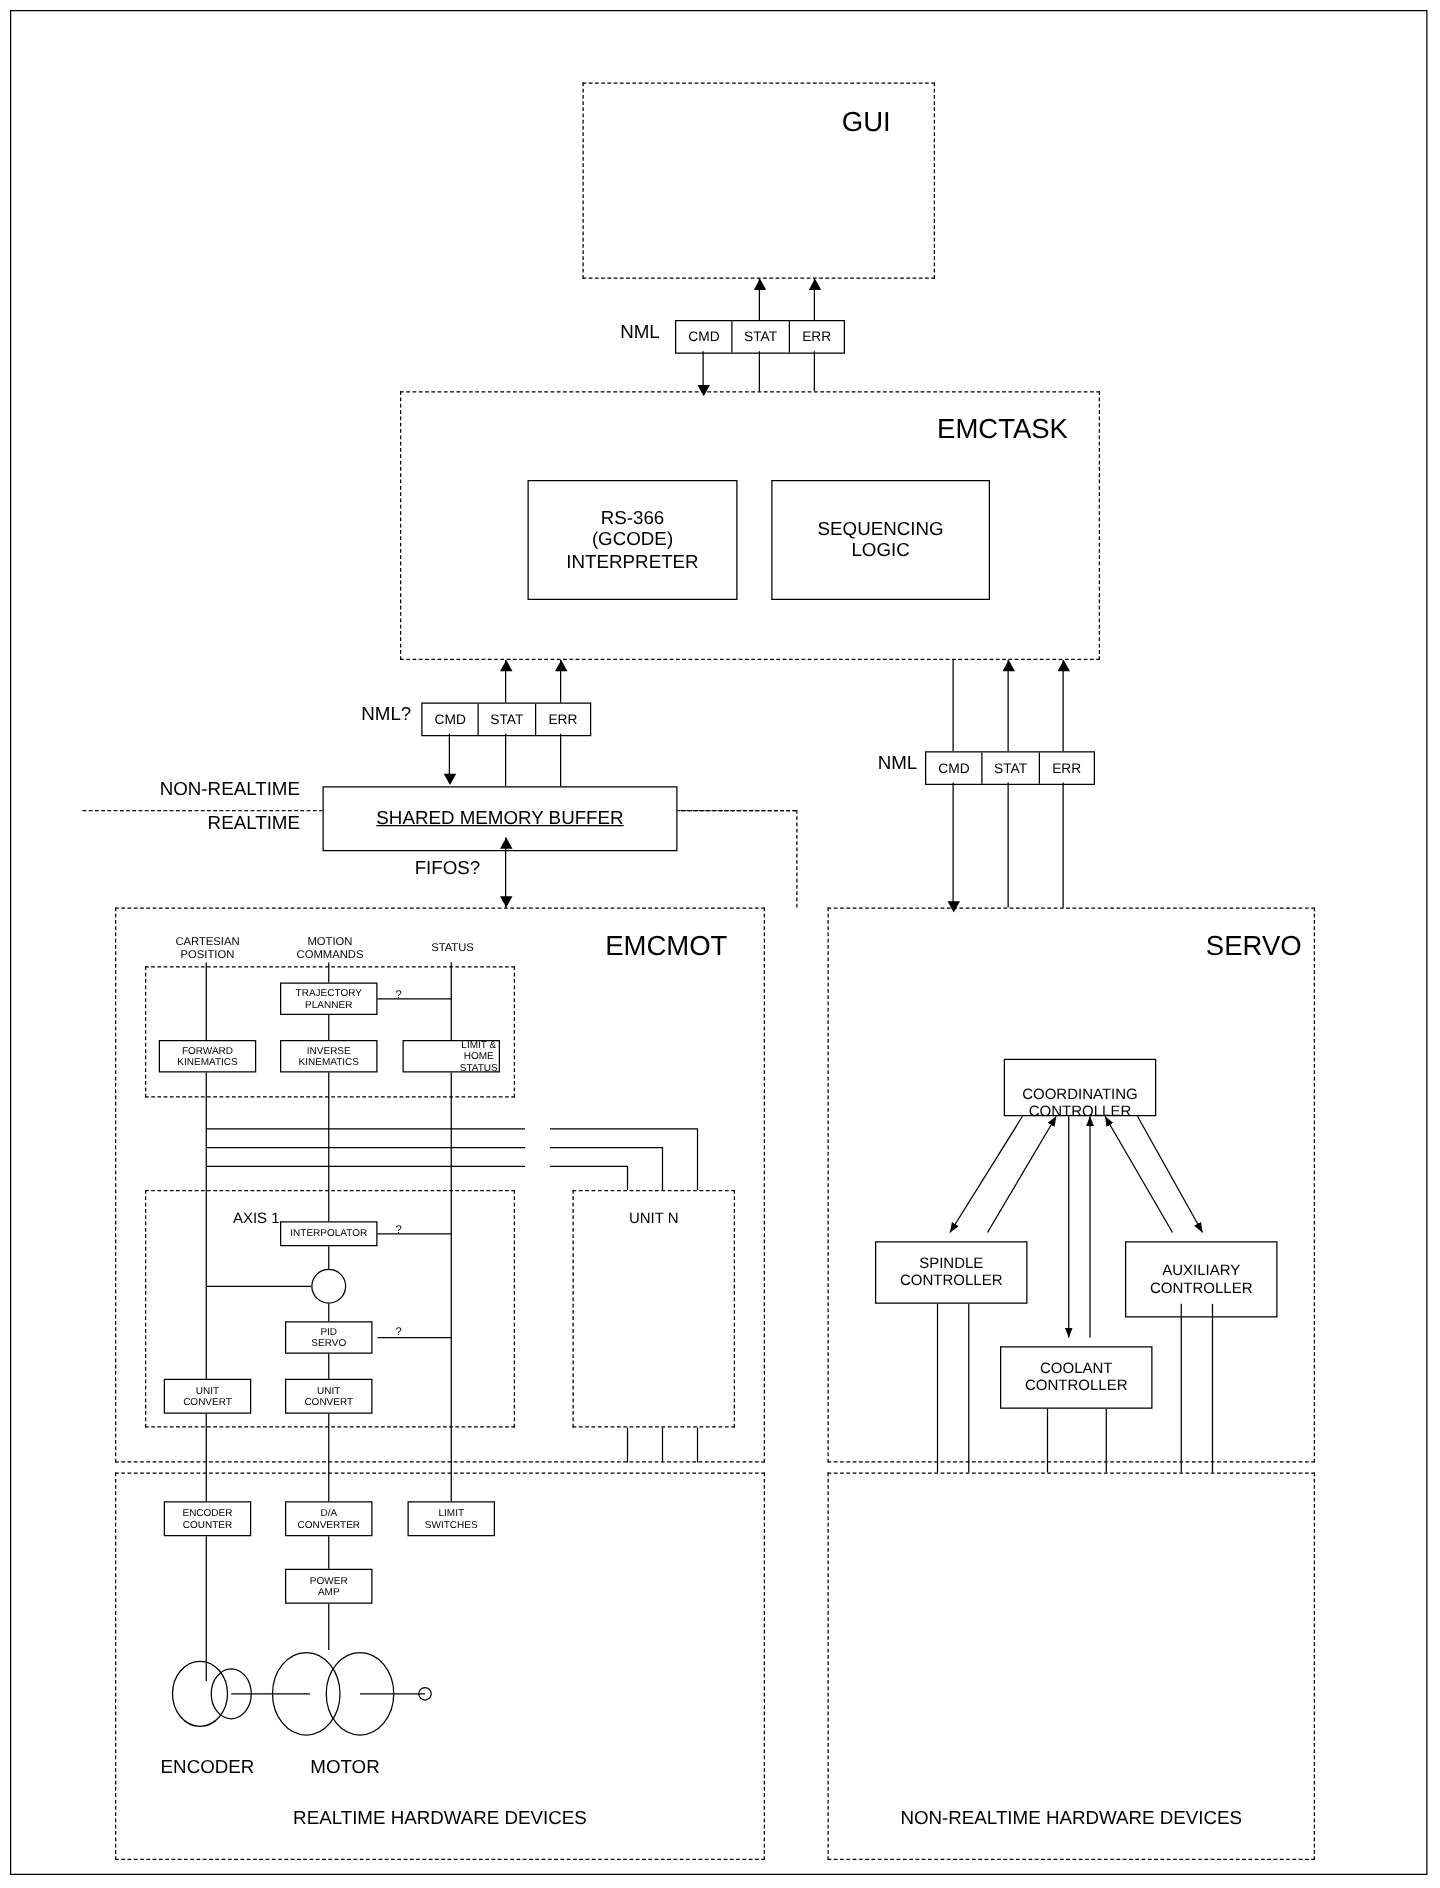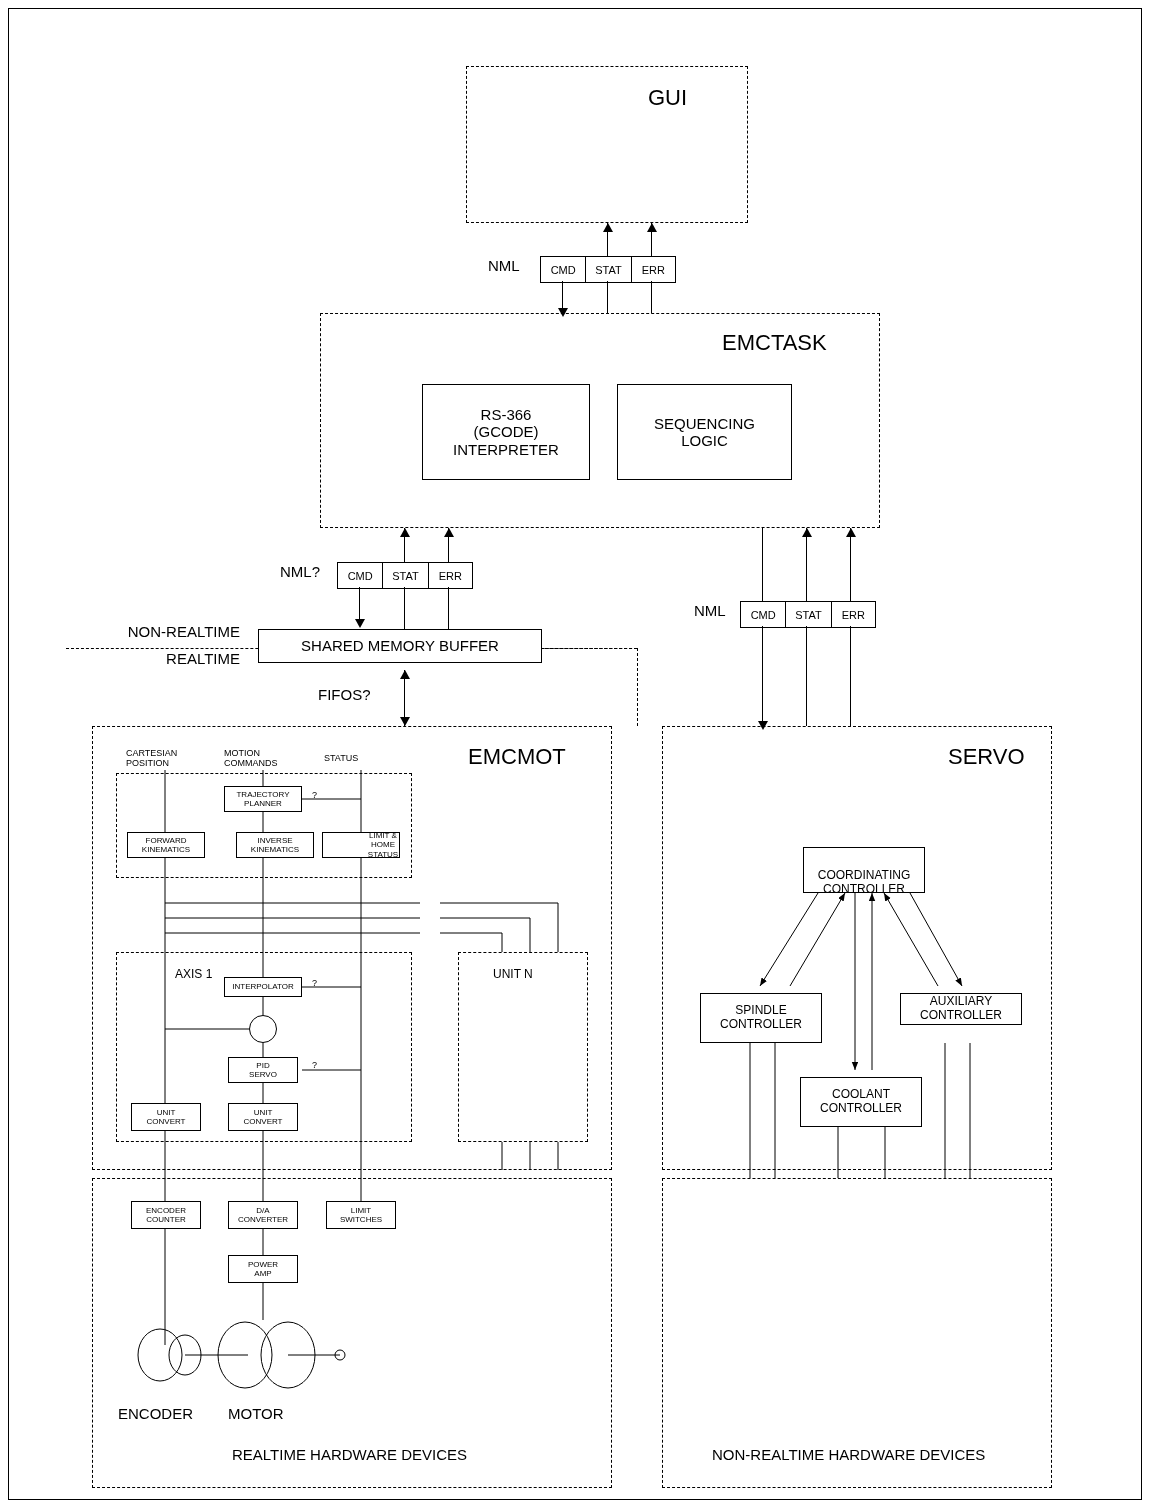--- a/index.html
+++ b/index.html
@@ -1,21 +1,21 @@
 <!DOCTYPE html>
 <html><head>
 <meta charset="utf-8">
 <style>
   html,body{margin:0;padding:0;background:#ffffff;}
   body{font-family:"Liberation Sans", sans-serif; color:#000;}
   #page{position:relative;width:1152px;height:1510px;overflow:hidden;background:#fff;}
   .frame{position:absolute;left:8px;top:8px;width:1134px;height:1492px;border:1px solid #000;box-sizing:border-box;}
   .box{position:absolute;box-sizing:border-box;border:1px solid #000;background:#fff;display:flex;align-items:center;justify-content:center;text-align:center;line-height:1.15;}
   .dash{position:absolute;box-sizing:border-box;border:1px dashed #000;background:transparent;}
-  .lbl{position:absolute;white-space:pre;line-height:1.15;text-align:left;}
+  .lbl{position:absolute;white-space:pre;line-height:1.15;text-align:center;}
   .vline{position:absolute;background:#000;width:1px;}
   .dashline{position:absolute;border-top:1px dashed #000;height:0;}
   .arrow-d{position:absolute;width:0;height:0;border-left:5px solid transparent;border-right:5px solid transparent;border-top:9px solid #000;}
   .arrow-u{position:absolute;width:0;height:0;border-left:5px solid transparent;border-right:5px solid transparent;border-bottom:9px solid #000;}
   .nmlgroup{position:absolute;display:flex;border:1px solid #000;background:#fff;}
   .nmlgroup div{border-right:1px solid #000;display:flex;align-items:center;justify-content:center;font-size:11px;}
   .nmlgroup div:last-child{border-right:none;}
   .big{font-size:22px;}
   .med{font-size:15px;}
   .sm{font-size:12px;}
@@ -94,21 +94,21 @@
   <div class="vline" style="left:850px;top:528px;height:73px;"></div>
   <div class="arrow-u" style="left:846px;top:528px;"></div>
   <div class="vline" style="left:850px;top:626px;height:100px;"></div>
 
   <div class="dashline" style="left:66px;top:648px;width:571px;"></div>
   <div class="dashline" style="left:541px;top:648px;width:96px;"></div>
   <div class="vline" style="left:637px;top:648px;height:78px;border-left:1px dashed #000;background:transparent;width:0;"></div>
   <div class="lbl med" style="left:100px;top:623px;width:140px;text-align:right;">NON-REALTIME</div>
   <div class="lbl med" style="left:100px;top:650px;width:140px;text-align:right;">REALTIME</div>
 
-  <div class="box med" style="left:258px;top:629px;width:284px;height:34px;">
+  <div class="box med" style="left:258px;top:629px;width:284px;height:52px;text-decoration:underline;">
     <span>SHARED MEMORY BUFFER</span>
   </div>
 
   <div class="lbl med" style="left:318px;top:686px;width:80px;">FIFOS?</div>
   <div class="vline" style="left:404px;top:670px;height:56px;"></div>
   <div class="arrow-u" style="left:400px;top:670px;"></div>
   <div class="arrow-d" style="left:400px;top:717px;"></div>
 
   <div class="dash" style="left:92px;top:726px;width:520px;height:444px;"></div>
   <div class="lbl big" style="left:468px;top:744px;width:130px;">EMCMOT</div>
@@ -122,21 +122,21 @@
   <div class="dash" style="left:116px;top:773px;width:296px;height:105px;"></div>
 
   <div class="box xxs" style="left:224px;top:786px;width:78px;height:26px;">
     <span style="white-space:pre-line;">TRAJECTORY
 PLANNER</span>
   </div>
   <div class="box xxs" style="left:127px;top:832px;width:78px;height:26px;">
     <span style="white-space:pre-line;">FORWARD
 KINEMATICS</span>
   </div>
-  <div class="box xxs" style="left:236px;top:832px;width:78px;height:26px;">
+  <div class="box xxs" style="left:224px;top:832px;width:78px;height:26px;">
     <span style="white-space:pre-line;">INVERSE
 KINEMATICS</span>
   </div>
   <div class="box xxs" style="left:322px;top:832px;width:78px;height:26px;">
     <span style="white-space:pre-line;margin-left:44px;">LIMIT &amp; HOME
 STATUS</span>
   </div>
   <div class="lbl xs" style="left:312px;top:790px;width:14px;">?</div>
 
   <div class="dash" style="left:116px;top:952px;width:296px;height:190px;"></div>
@@ -190,21 +190,21 @@
   <div class="lbl big" style="left:948px;top:744px;width:110px;">SERVO</div>
 
   <div class="box sm" style="left:803px;top:847px;width:122px;height:46px;">
     <span style="white-space:pre-line;margin-top:26px;">COORDINATING
 CONTROLLER</span>
   </div>
   <div class="box sm" style="left:700px;top:993px;width:122px;height:50px;">
     <span style="white-space:pre-line;">SPINDLE
 CONTROLLER</span>
   </div>
-  <div class="box sm" style="left:900px;top:993px;width:122px;height:32px;">
+  <div class="box sm" style="left:900px;top:993px;width:122px;height:61px;">
     <span style="white-space:pre-line;">AUXILIARY
 CONTROLLER</span>
   </div>
   <div class="box sm" style="left:800px;top:1077px;width:122px;height:50px;">
     <span style="white-space:pre-line;">COOLANT
 CONTROLLER</span>
   </div>
 
   <div class="dash" style="left:662px;top:1178px;width:390px;height:310px;"></div>
   <div class="lbl med" style="left:712px;top:1446px;width:290px;">NON-REALTIME HARDWARE DEVICES</div>

